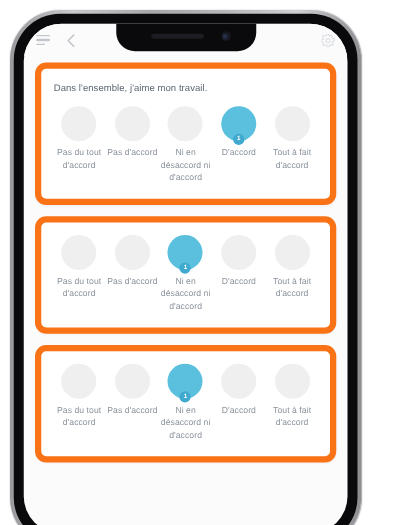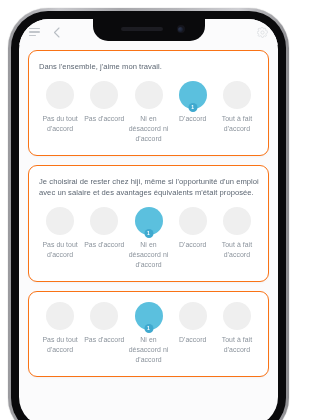--- a/index.html
+++ b/index.html
@@ -66,21 +66,21 @@
   .tb-spacer{flex:1 1 auto;}
   .gear{opacity:.45;}
 
   
   .content{
     position:absolute;left:0;top:26px;right:0;bottom:0;
     overflow:hidden;padding:5px 9px 0 9px;box-sizing:border-box;
   }
   .card{
     background:#ffffff;
-    border:1px solid #f97316;
+    border:5px solid #f97316;
     border-radius:9px;
     padding:10px 9px 11px 9px;
     margin-bottom:9px;
     box-shadow:0 1px 2px rgba(20,30,50,.035);
   }
   .q-text{
     font-size:7.6px;line-height:11px;color:#5c6672;
     margin:0 0 9px 1px;letter-spacing:.05px;
   }
   .scale{display:flex;justify-content:space-between;align-items:flex-start;}
@@ -174,21 +174,20 @@
               </div>
               <div class="opt">
                 <div class="bubble-wrap">
                   <div class="bubble"></div>
                 </div>
                 <div class="opt-label">Tout à fait d'accord</div>
               </div>
             </div>
           </div>
           <div class="card">
-            <p class="q-text">Je choisirai de rester chez hiji, même si l'opportunité d'un emploi avec un salaire et des avantages équivalents m'était proposée.</p>
             <div class="scale">
               <div class="opt">
                 <div class="bubble-wrap">
                   <div class="bubble"></div>
                 </div>
                 <div class="opt-label">Pas du tout d'accord</div>
               </div>
               <div class="opt">
                 <div class="bubble-wrap">
                   <div class="bubble"></div>

